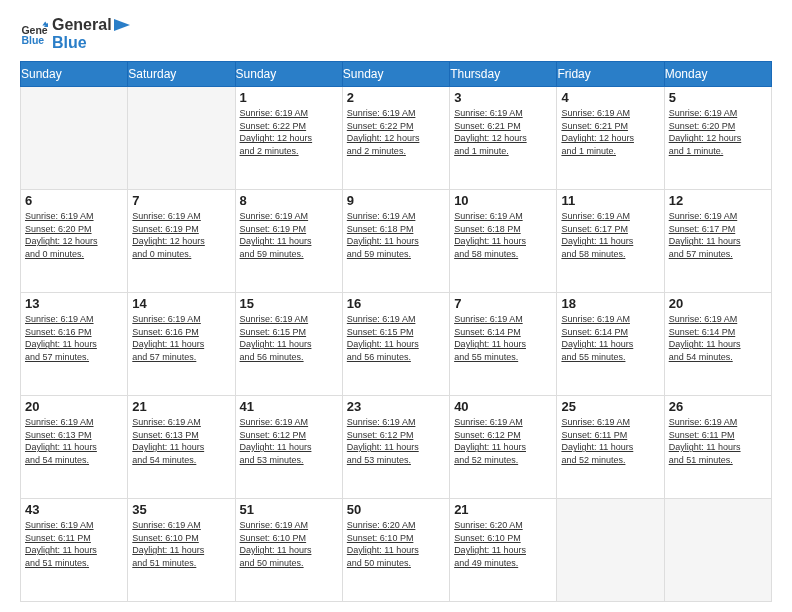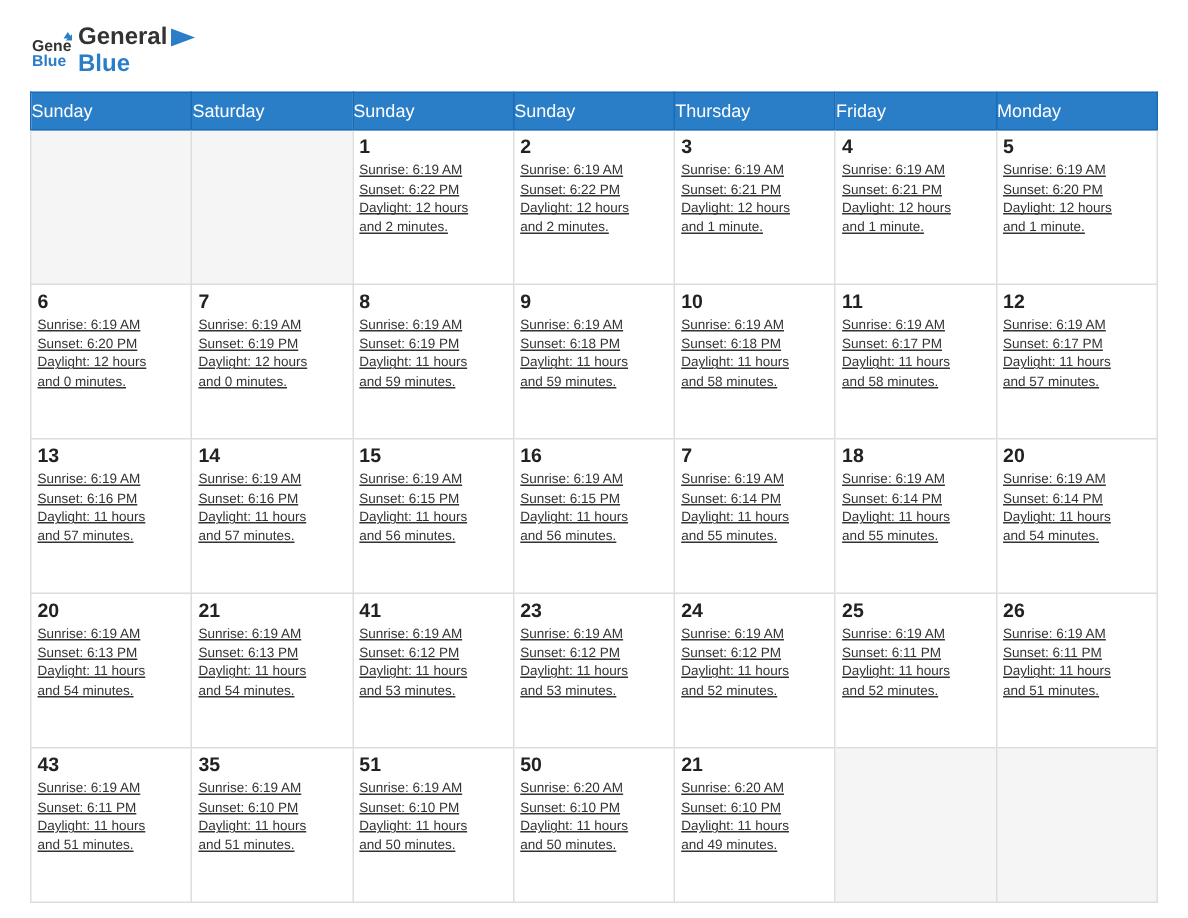--- a/index.html
+++ b/index.html
@@ -295,21 +295,21 @@
 and 53 minutes.</div>
           </td>
           <td>
             <span class="day-number">23</span>
             <div class="day-info" style="white-space: pre-wrap;">Sunrise: 6:19 AM
 Sunset: 6:12 PM
 Daylight: 11 hours
 and 53 minutes.</div>
           </td>
           <td>
-            <span class="day-number">24</span>
+            <span class="day-number">40</span>
             <div class="day-info" style="white-space: pre-wrap;">Sunrise: 6:19 AM
 Sunset: 6:12 PM
 Daylight: 11 hours
 and 52 minutes.</div>
           </td>
           <td>
             <span class="day-number">25</span>
             <div class="day-info" style="white-space: pre-wrap;">Sunrise: 6:19 AM
 Sunset: 6:11 PM
 Daylight: 11 hours

